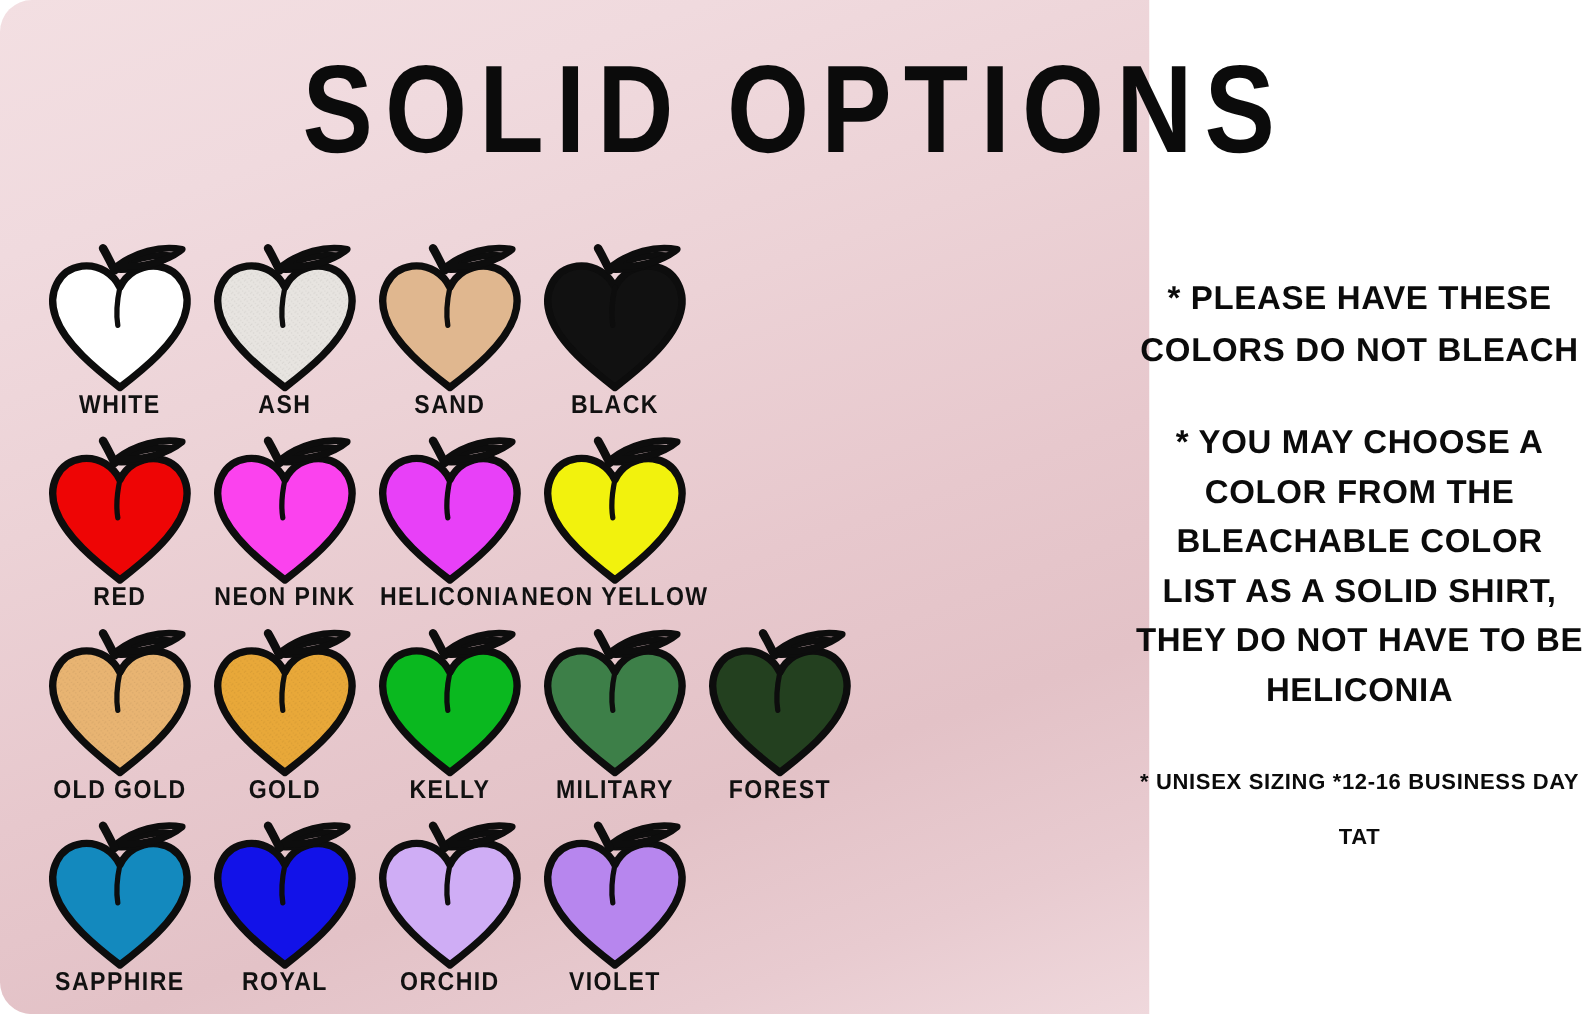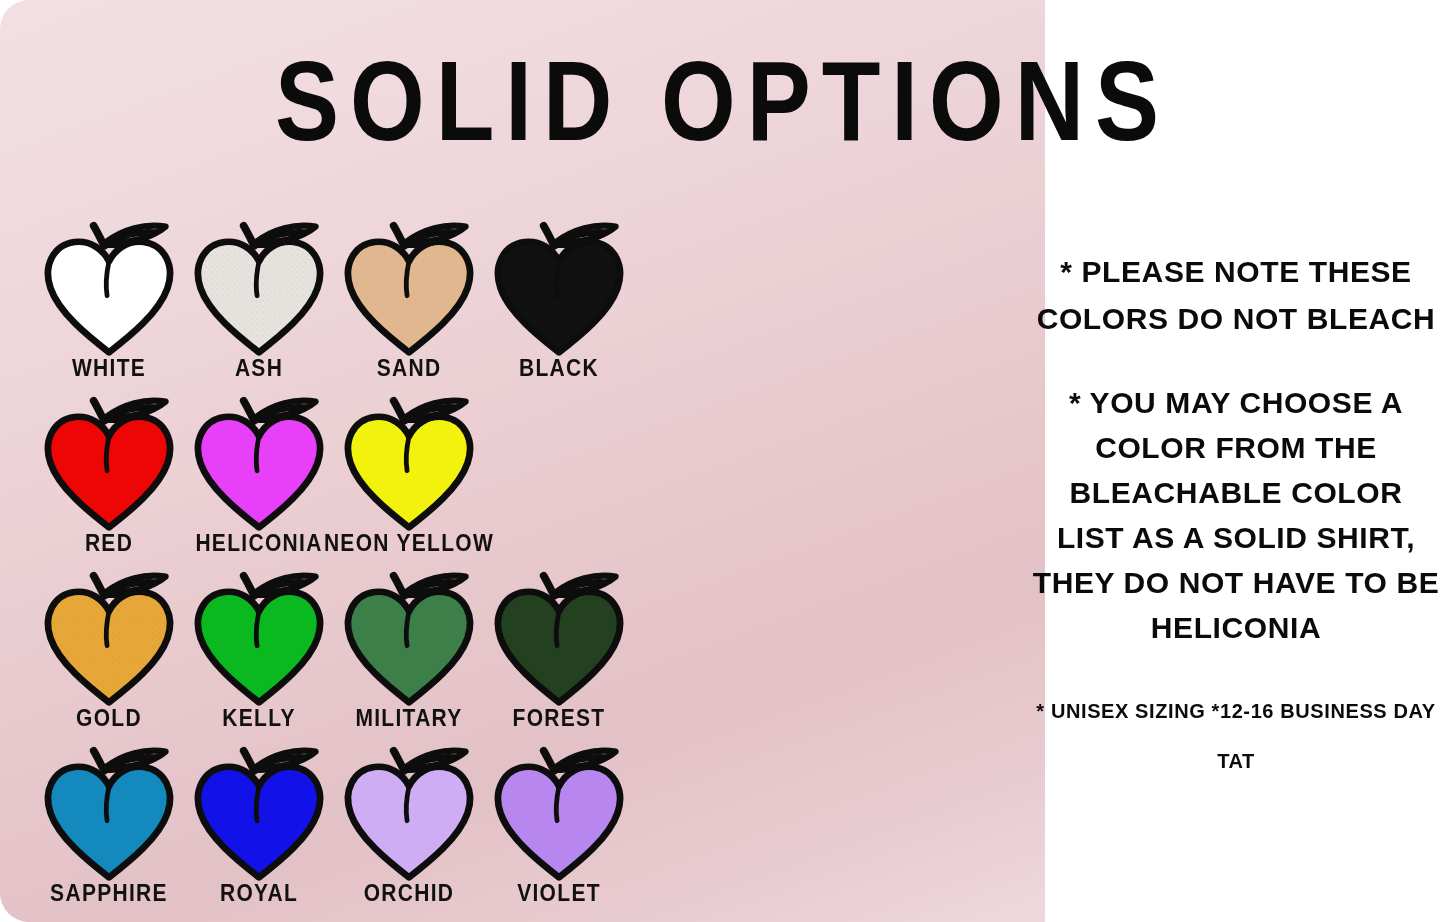--- a/index.html
+++ b/index.html
@@ -224,20 +224,33 @@
               <path d="M71 18 C 88 5, 112 -2, 133 2 C 120 13, 96 20, 71 18 Z" fill="none" stroke="#0d0d0d" stroke-width="6.5" stroke-linejoin="round" stroke-linecap="round"></path>
               <path d="M69 22 C 64 12, 61 6, 58 1" fill="none" stroke="#0d0d0d" stroke-width="8" stroke-linecap="round"></path>
             </svg>
           </div>
           <div class="swatch-label">RED</div>
         </div>
         <div class="swatch">
           <div class="peach-wrap">
             <svg viewBox="0 -6 148 146">
               <defs></defs>
+              <path d="M74 133 C 52 116, 22 92, 13 66 C 5 43, 16 21, 38 18 C 55 16, 68 26, 74 38 C 80 26, 93 16, 110 18 C 132 21, 143 43, 135 66 C 126 92, 96 116, 74 133 Z" fill="#fb42ee" stroke="#0d0d0d" stroke-width="7" stroke-linejoin="round"></path>
+              <path d="M74 38 C 71 52, 70 62, 72 74" fill="none" stroke="#0d0d0d" stroke-width="5" stroke-linecap="round"></path>
+              <path d="M70 21 C 84 12, 104 6, 122 8 C 110 16, 92 22, 70 21 Z" fill="none" stroke="#0d0d0d" stroke-width="6.5" stroke-linejoin="round" stroke-linecap="round"></path>
+              <path d="M71 18 C 88 5, 112 -2, 133 2 C 120 13, 96 20, 71 18 Z" fill="none" stroke="#0d0d0d" stroke-width="6.5" stroke-linejoin="round" stroke-linecap="round"></path>
+              <path d="M69 22 C 64 12, 61 6, 58 1" fill="none" stroke="#0d0d0d" stroke-width="8" stroke-linecap="round"></path>
+            </svg>
+          </div>
+          <div class="swatch-label">NEON PINK</div>
+        </div>
+        <div class="swatch">
+          <div class="peach-wrap">
+            <svg viewBox="0 -6 148 146">
+              <defs></defs>
               <path d="M74 133 C 52 116, 22 92, 13 66 C 5 43, 16 21, 38 18 C 55 16, 68 26, 74 38 C 80 26, 93 16, 110 18 C 132 21, 143 43, 135 66 C 126 92, 96 116, 74 133 Z" fill="#e840f8" stroke="#0d0d0d" stroke-width="7" stroke-linejoin="round"></path>
               <path d="M74 38 C 71 52, 70 62, 72 74" fill="none" stroke="#0d0d0d" stroke-width="5" stroke-linecap="round"></path>
               <path d="M70 21 C 84 12, 104 6, 122 8 C 110 16, 92 22, 70 21 Z" fill="none" stroke="#0d0d0d" stroke-width="6.5" stroke-linejoin="round" stroke-linecap="round"></path>
               <path d="M71 18 C 88 5, 112 -2, 133 2 C 120 13, 96 20, 71 18 Z" fill="none" stroke="#0d0d0d" stroke-width="6.5" stroke-linejoin="round" stroke-linecap="round"></path>
               <path d="M69 22 C 64 12, 61 6, 58 1" fill="none" stroke="#0d0d0d" stroke-width="8" stroke-linecap="round"></path>
             </svg>
           </div>
           <div class="swatch-label">HELICONIA</div>
         </div>
         <div class="swatch">
@@ -248,20 +261,41 @@
               <path d="M74 38 C 71 52, 70 62, 72 74" fill="none" stroke="#0d0d0d" stroke-width="5" stroke-linecap="round"></path>
               <path d="M70 21 C 84 12, 104 6, 122 8 C 110 16, 92 22, 70 21 Z" fill="none" stroke="#0d0d0d" stroke-width="6.5" stroke-linejoin="round" stroke-linecap="round"></path>
               <path d="M71 18 C 88 5, 112 -2, 133 2 C 120 13, 96 20, 71 18 Z" fill="none" stroke="#0d0d0d" stroke-width="6.5" stroke-linejoin="round" stroke-linecap="round"></path>
               <path d="M69 22 C 64 12, 61 6, 58 1" fill="none" stroke="#0d0d0d" stroke-width="8" stroke-linecap="round"></path>
             </svg>
           </div>
           <div class="swatch-label">NEON YELLOW</div>
         </div>
       </div>
       <div class="row">
+        <div class="swatch">
+          <div class="peach-wrap">
+            <svg viewBox="0 -6 148 146">
+              <defs>
+                <pattern id="tex-9" width="6" height="6" patternUnits="userSpaceOnUse">
+                  <rect width="6" height="6" fill="#e8b472"></rect>
+                  <rect x="0.00" y="0.50" width="1.1" height="1.1" fill="#000000" opacity="0.07"></rect>
+                  <rect x="1.70" y="2.80" width="1.1" height="1.1" fill="#000000" opacity="0.07"></rect>
+                  <rect x="3.40" y="5.10" width="1.1" height="1.1" fill="#000000" opacity="0.07"></rect>
+                  <rect x="5.10" y="1.40" width="1.1" height="1.1" fill="#000000" opacity="0.07"></rect>
+                </pattern>
+              </defs>
+              <path d="M74 133 C 52 116, 22 92, 13 66 C 5 43, 16 21, 38 18 C 55 16, 68 26, 74 38 C 80 26, 93 16, 110 18 C 132 21, 143 43, 135 66 C 126 92, 96 116, 74 133 Z" fill="url(#tex-9)" stroke="#0d0d0d" stroke-width="7" stroke-linejoin="round"></path>
+              <path d="M74 38 C 71 52, 70 62, 72 74" fill="none" stroke="#0d0d0d" stroke-width="5" stroke-linecap="round"></path>
+              <path d="M70 21 C 84 12, 104 6, 122 8 C 110 16, 92 22, 70 21 Z" fill="none" stroke="#0d0d0d" stroke-width="6.5" stroke-linejoin="round" stroke-linecap="round"></path>
+              <path d="M71 18 C 88 5, 112 -2, 133 2 C 120 13, 96 20, 71 18 Z" fill="none" stroke="#0d0d0d" stroke-width="6.5" stroke-linejoin="round" stroke-linecap="round"></path>
+              <path d="M69 22 C 64 12, 61 6, 58 1" fill="none" stroke="#0d0d0d" stroke-width="8" stroke-linecap="round"></path>
+            </svg>
+          </div>
+          <div class="swatch-label">OLD GOLD</div>
+        </div>
         <div class="swatch">
           <div class="peach-wrap">
             <svg viewBox="0 -6 148 146">
               <defs>
                 <pattern id="tex-10" width="6" height="6" patternUnits="userSpaceOnUse">
                   <rect width="6" height="6" fill="#e8a839"></rect>
                   <rect x="0.00" y="0.50" width="1.1" height="1.1" fill="#000000" opacity="0.07"></rect>
                   <rect x="1.70" y="2.80" width="1.1" height="1.1" fill="#000000" opacity="0.07"></rect>
                   <rect x="3.40" y="5.10" width="1.1" height="1.1" fill="#000000" opacity="0.07"></rect>
                   <rect x="5.10" y="1.40" width="1.1" height="1.1" fill="#000000" opacity="0.07"></rect>
@@ -366,18 +400,18 @@
               <path d="M71 18 C 88 5, 112 -2, 133 2 C 120 13, 96 20, 71 18 Z" fill="none" stroke="#0d0d0d" stroke-width="6.5" stroke-linejoin="round" stroke-linecap="round"></path>
               <path d="M69 22 C 64 12, 61 6, 58 1" fill="none" stroke="#0d0d0d" stroke-width="8" stroke-linecap="round"></path>
             </svg>
           </div>
           <div class="swatch-label">VIOLET</div>
         </div>
       </div>
     </div>
 
   <div class="notes">
-    <div class="note note-1">* PLEASE NOTE THESE COLORS DO NOT BLEACH</div>
+    <div class="note note-1">* PLEASE HAVE THESE COLORS DO NOT BLEACH</div>
     <div class="note note-2">* YOU MAY CHOOSE A COLOR FROM THE BLEACHABLE COLOR LIST AS A SOLID SHIRT, THEY DO NOT HAVE TO BE HELICONIA</div>
     <div class="note note-3">* UNISEX SIZING *12-16 BUSINESS DAY TAT</div>
   </div>
 
 </div>
 
 </body></html>

